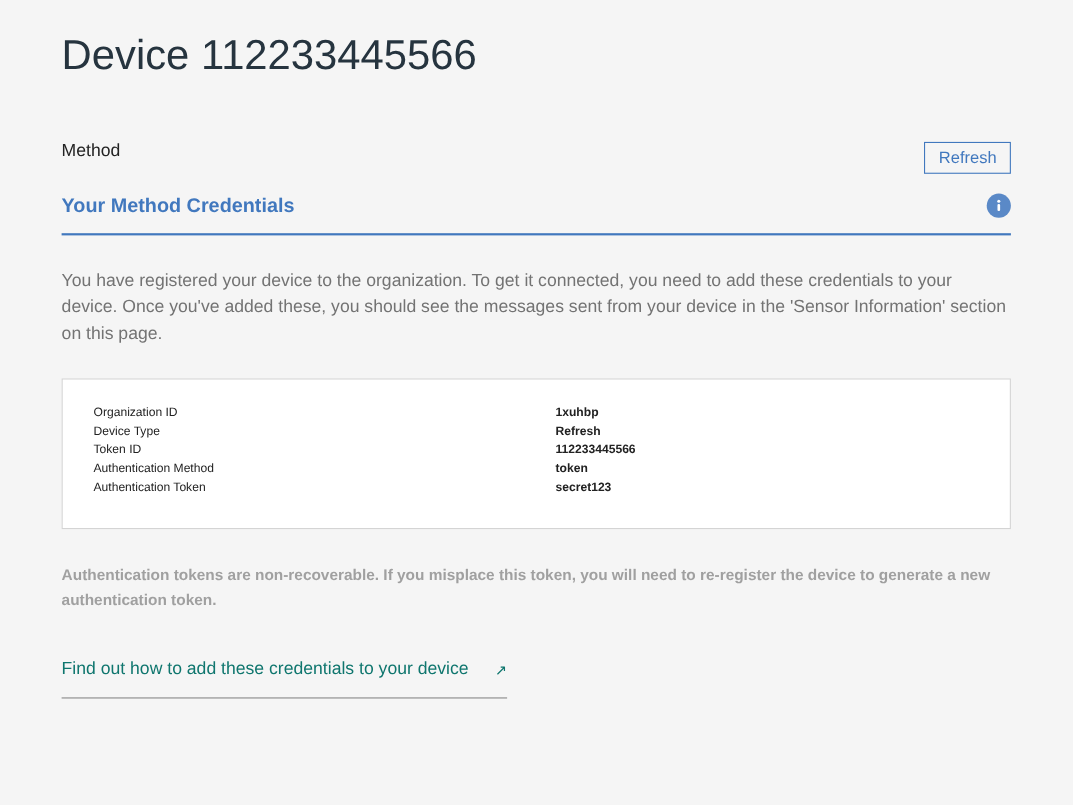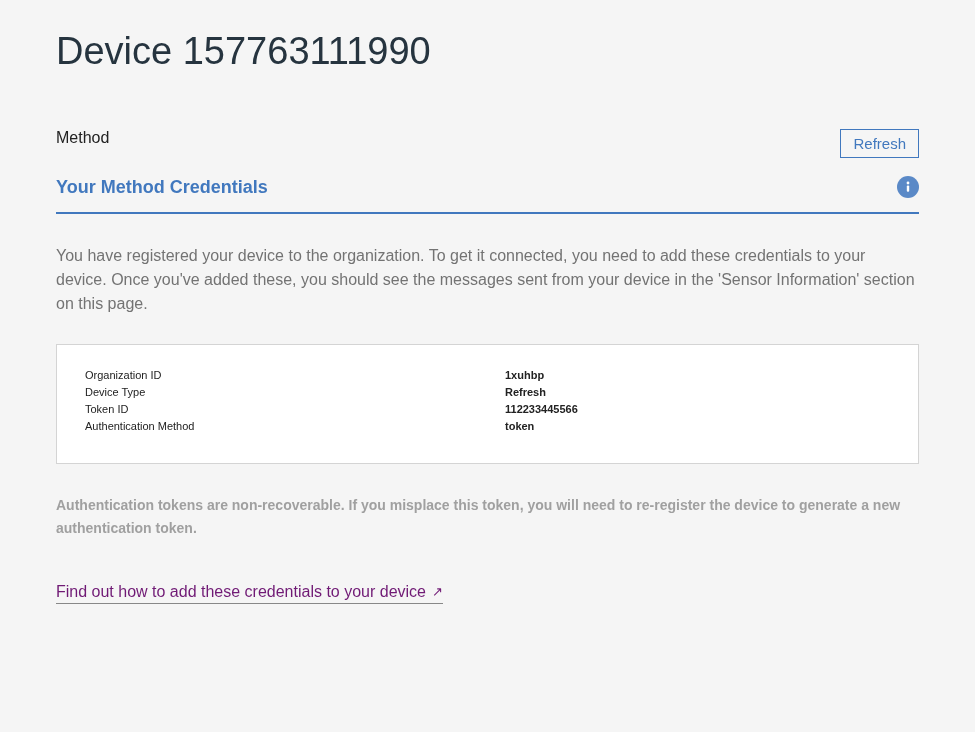--- a/index.html
+++ b/index.html
@@ -96,39 +96,39 @@
     }
     .warning-text {
       font-size: 14px;
       color: #a0a0a0;
       font-weight: 700;
       line-height: 1.6;
       margin-bottom: 44px;
     }
     .help-link {
       font-size: 16px;
-      color: #701a75;
+      color: #0f766e;
       text-decoration: none;
       border-bottom: 1px solid #888;
-      padding-bottom: 2px;
+      padding-bottom: 16px;
       cursor: pointer;
       display: inline-flex;
       align-items: center;
-      gap: 6px;
+      gap: 24px;
     }
     .external-icon {
       font-size: 13px;
       line-height: 1;
     }
   </style>
 </head>
 <body>
 
 <div class="page">
-  <h1 class="page-title">Device 157763111990</h1>
+  <h1 class="page-title">Device 112233445566</h1>
 
   <div class="top-row">
     <div class="device-label">Method</div>
     <button class="refresh-btn">Refresh</button>
   </div>
 
   <div class="section-header">
     <div class="section-title">Your Method Credentials</div>
     <div class="info-icon">
       <svg width="14" height="14" viewBox="0 0 14 14">
@@ -150,20 +150,24 @@
       <div class="cred-value">Refresh</div>
     </div>
     <div class="cred-row">
       <div class="cred-label">Token ID</div>
       <div class="cred-value">112233445566</div>
     </div>
     <div class="cred-row">
       <div class="cred-label">Authentication Method</div>
       <div class="cred-value">token</div>
     </div>
+    <div class="cred-row">
+      <div class="cred-label">Authentication Token</div>
+      <div class="cred-value">secret123</div>
+    </div>
   </div>
 
   <p class="warning-text">Authentication tokens are non-recoverable. If you misplace this token, you will need to re-register the device to generate a new authentication token.</p>
 
   <a class="help-link">
     <span>Find out how to add these credentials to your device</span>
     <span class="external-icon">↗</span>
   </a>
 </div>
 

